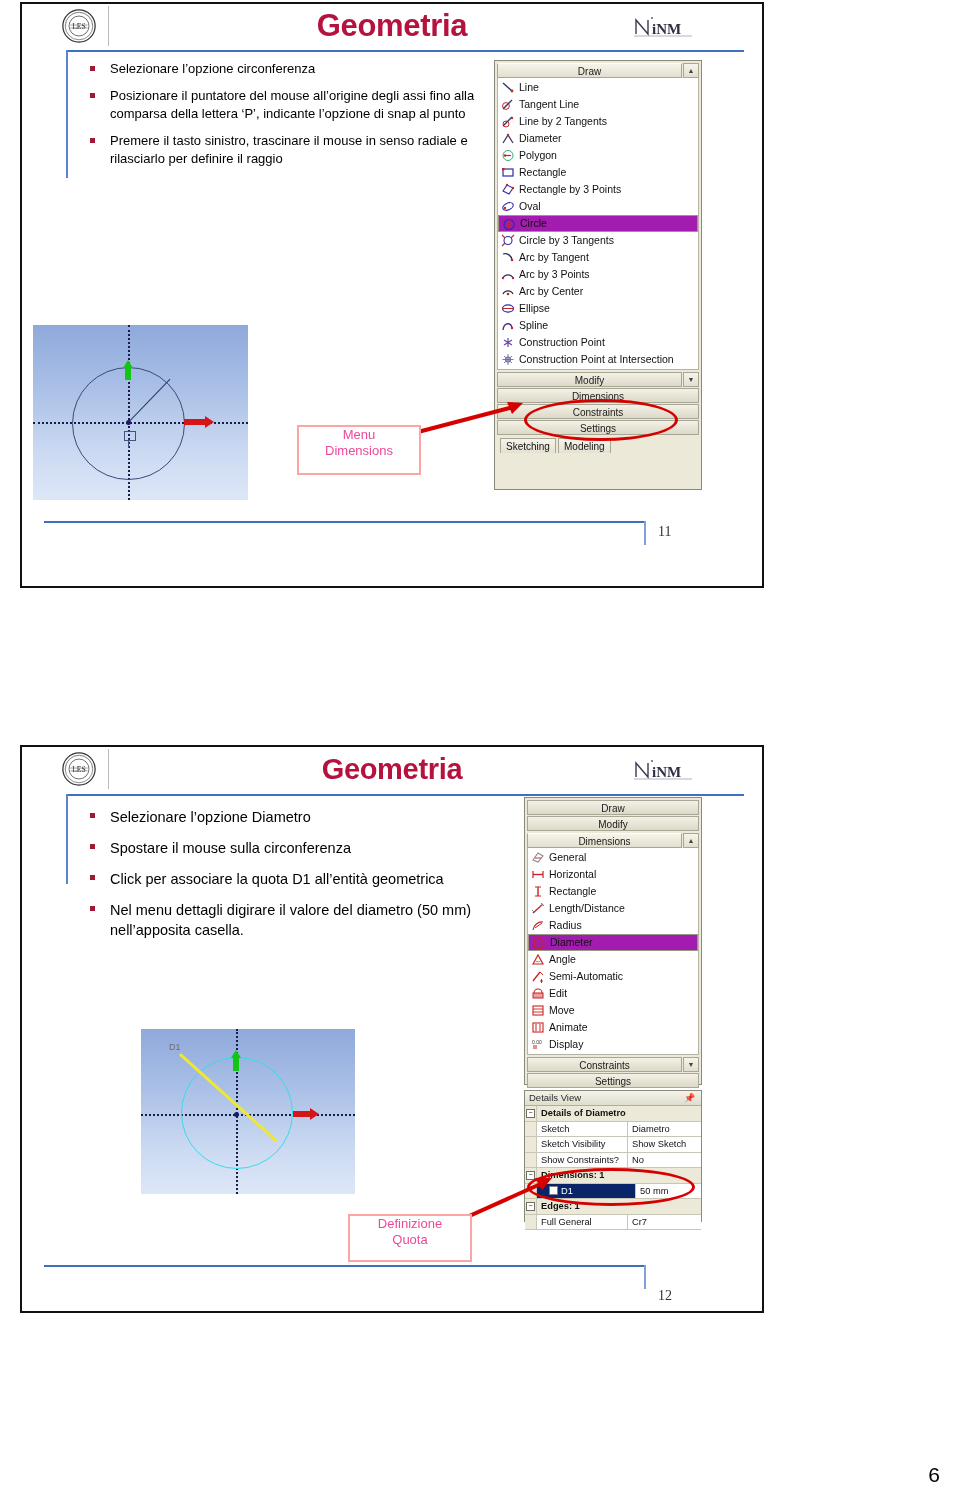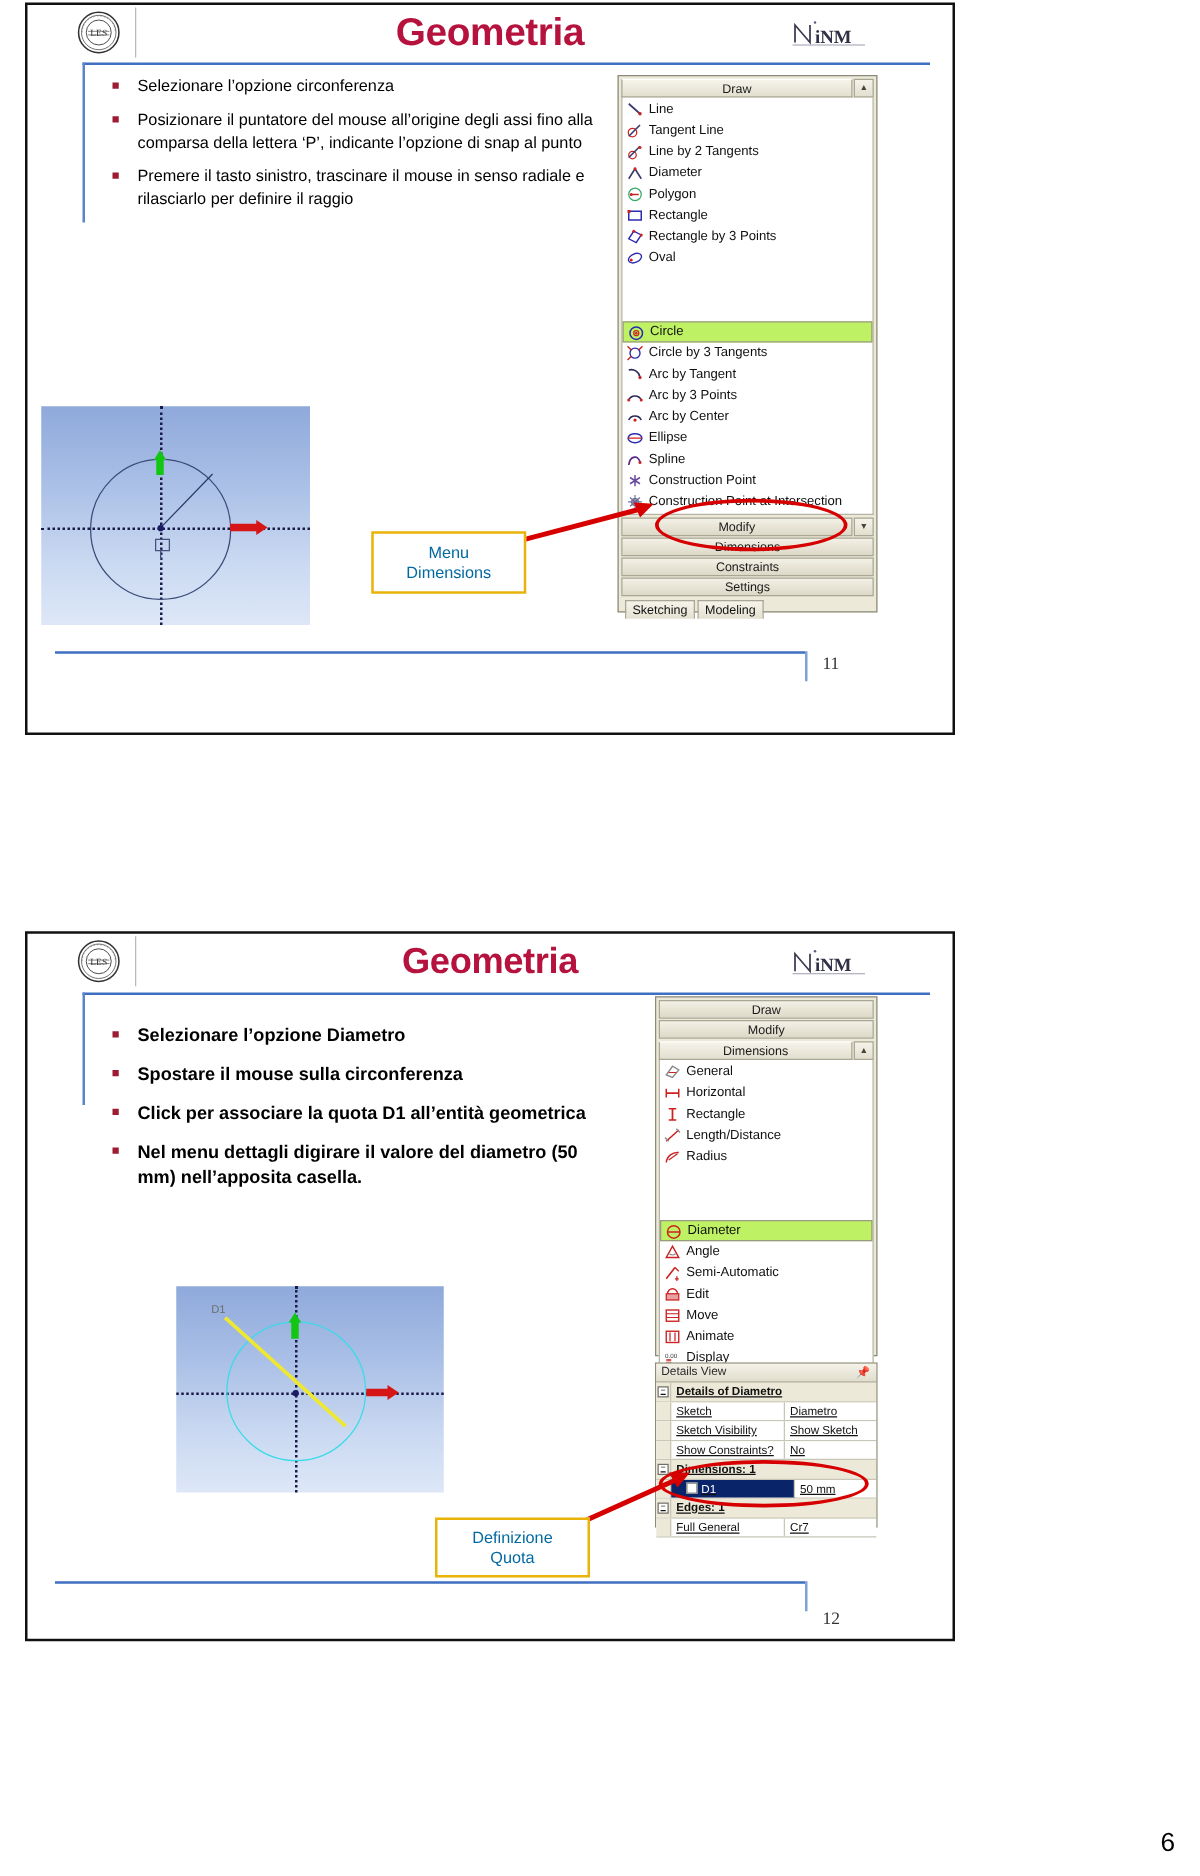--- a/index.html
+++ b/index.html
@@ -24,21 +24,21 @@
   #slide-2 .slide-title{font-size:29px;top:6px;}
   .logo-ninm{position:absolute;right:52px;top:8px;width:78px;height:28px;}
 
   .hdr-rule{position:absolute;left:44px;top:46px;width:678px;height:2px;background:#3f6fc1;}
   .hdr-rule-v{position:absolute;left:44px;top:46px;width:2px;height:128px;background:#5b84cd;}
   #slide-2 .hdr-rule{top:47px;}
   #slide-2 .hdr-rule-v{top:47px;height:90px;}
 
   
   .bullets{position:absolute;left:58px;top:56px;width:430px;}
-  #slide-2 .bullets{left:58px;top:72px;width:400px;font-weight:bold;}
+  #slide-2 .bullets{left:58px;top:60px;width:400px;}
   .bullet{position:relative;padding-left:30px;margin-bottom:9px;
       font-size:13px;line-height:1.38;color:#000;}
   #slide-2 .bullet{font-size:14.5px;margin-bottom:11px;}
   .bullet .sq{position:absolute;left:10px;top:6px;width:5px;height:5px;background:#9e1b34;}
   .bullet i{font-style:italic;}
 
   
   .viewport{position:absolute;border:0;
      background:linear-gradient(180deg,#8fa9db 0%,#a9bfe6 35%,#c9d8f1 70%,#dde7f7 100%);}
   #vp1{left:33px;top:325px;width:215px;height:175px;}
@@ -70,51 +70,51 @@
   .ptitle{position:relative;height:15px;line-height:15px;text-align:center;font-size:10px;color:#1a1a1a;
     background:linear-gradient(180deg,#f6f4ea 0%,#e2dfcf 100%);
     border:1px solid #a8a694;border-top-color:#fff;margin:2px 2px 0 2px;box-sizing:border-box;}
   .ptitle.wide{margin-right:19px;}
   .pchev{position:absolute;right:2px;width:16px;height:15px;
     background:linear-gradient(180deg,#f6f4ea 0%,#e2dfcf 100%);border:1px solid #a8a694;box-sizing:border-box;
     display:flex;align-items:center;justify-content:center;font-size:7px;color:#45453c;}
 
   .plist{background:#fff;margin:0 2px;border:1px solid #b5b3a3;border-top:0;padding:1px 0;}
   .pitem{position:relative;height:17px;line-height:17px;font-size:10.5px;color:#101010;padding-left:21px;white-space:nowrap;}
-  .pitem.sel{border:1px solid #9b9985;background:#bef264;height:15px;line-height:15px;margin-top:42px;}
+  .pitem.sel{border:1px solid #9b9985;background:#a21caf;height:15px;line-height:15px;}
   .pico{position:absolute;left:3px;top:2px;width:14px;height:13px;}
 
   .pbtn{height:15px;line-height:15px;text-align:center;font-size:10px;color:#1a1a1a;
     background:linear-gradient(180deg,#f3f1e6 0%,#ddd9c8 100%);
     border:1px solid #a8a694;margin:1px 2px 0 2px;box-sizing:border-box;}
   .pbtn.wide{margin-right:19px;}
 
   .tabs{margin:3px 2px 0 3px;height:16px;position:relative;}
   .tab{position:absolute;top:0;height:15px;line-height:15px;font-size:10px;padding:0 5px;
      background:linear-gradient(180deg,#f6f4ea,#e4e1d1);border:1px solid #a8a694;border-bottom:0;box-sizing:border-box;color:#111;}
 
   
   #details{position:absolute;left:524px;top:1090px;width:178px;height:132px;background:#ece9d8;border:1px solid #8a8a7a;box-sizing:border-box;}
   .dv-title{height:14px;line-height:14px;font-size:9.5px;color:#2b2b2b;padding-left:4px;position:relative;
     background:linear-gradient(180deg,#f5f3e9,#e0ddcd);border-bottom:1px solid #b0ae9c;}
   .dv-pin{position:absolute;right:5px;top:0;font-size:9px;}
-  .dvrow{display:flex;height:14.5px;align-items:stretch;font-size:9.3px;color:#111;border-bottom:1px solid #c8c6b6;background:#fff;text-decoration:underline;}
+  .dvrow{display:flex;height:14.5px;align-items:stretch;font-size:9.3px;color:#111;border-bottom:1px solid #c8c6b6;background:#fff;}
   .dvrow .exp{width:11px;display:flex;align-items:center;justify-content:center;background:#ece9d8;border-right:1px solid #c8c6b6;}
   .dvrow .exp b{display:inline-block;width:7px;height:7px;border:1px solid #6f6f63;line-height:5px;font-size:7px;text-align:center;font-weight:400;background:#fff;}
   .dvrow .k{flex:0 0 86px;padding-left:4px;line-height:14.5px;border-right:1px solid #c8c6b6;overflow:hidden;}
   .dvrow .v{flex:1;padding-left:4px;line-height:14.5px;overflow:hidden;}
   .dvrow.grp{background:#ece9d8;font-weight:bold;}
   .dvrow.grp .k{flex:1;border-right:0;}
   .dvrow.sel .k{background:#0a246a;color:#fff;display:flex;align-items:center;gap:3px;padding-left:12px;}
   .dvrow.sel .k .cb{width:7px;height:7px;background:#fff;border:1px solid #7f7f7f;display:inline-block;}
 
   
-  .callout{position:absolute;border:2px solid #eab308;background:#fff;
-     text-align:center;font-size:13px;color:#0369a1;line-height:1.25;
-     display:flex;align-items:center;justify-content:center;}
+  .callout{position:absolute;border:2px solid #fca5a5;background:#fff;
+     text-align:center;font-size:13px;color:#ec4899;line-height:1.25;
+     display:flex;align-items:flex-start;justify-content:center;}
   #callout1{left:297px;top:425px;width:120px;height:46px;}
   #callout2{left:348px;top:1214px;width:120px;height:44px;}
 
   .ellipse{position:absolute;border:3px solid #d60000;border-radius:50%;}
   #ell1{left:524px;top:399px;width:148px;height:36px;}
   #ell2{left:527px;top:1168px;width:162px;height:32px;}
 
   svg.arrow{position:absolute;overflow:visible;}
 
   

